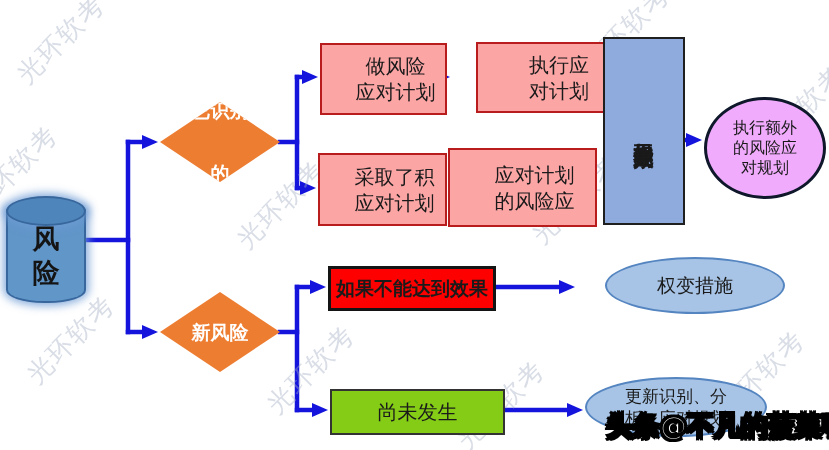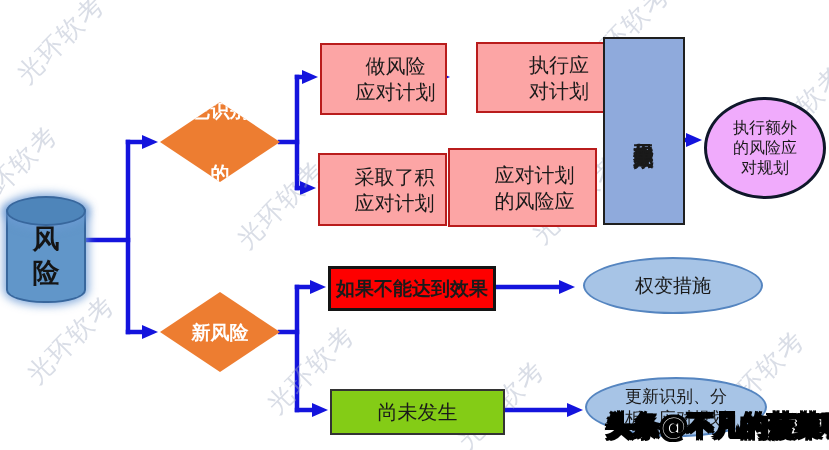--- a/index.html
+++ b/index.html
@@ -54,21 +54,21 @@
   .circle{left:704px;top:97px;width:116px;height:96px;border-radius:50%;
           background:#f0abfc;border:3px solid #0f172a;font-size:16px;line-height:1.25;}
 
   .redbox{left:328px;top:266px;width:162px;height:39px;background:#fe0000;
           border:3px solid #141414;font-size:19px;font-weight:bold;}
 
   .graybox{left:330px;top:389px;width:171px;height:42px;background:#84cc16;
            border:2px solid #333333;font-size:20px;}
 
   .ellipse{border-radius:50%;background:#a7c4e6;border:2px solid #5585c0;font-size:19px;}
-  .el1{left:583px;top:257px;width:176px;height:53px;}
+  .el1{left:605px;top:257px;width:176px;height:53px;}
   .el2{left:585px;top:377px;width:178px;height:56px;font-size:17px;}
 
   
   .attribution{position:absolute;left:606px;top:408px;z-index:6;font-size:27px;
                font-weight:bold;color:#ffffff;white-space:nowrap;
                -webkit-text-stroke:2px #000;
                text-shadow:-2px -2px 0 #000,2px -2px 0 #000,-2px 2px 0 #000,2px 2px 0 #000;}
 </style>
 </head>
 <body>

